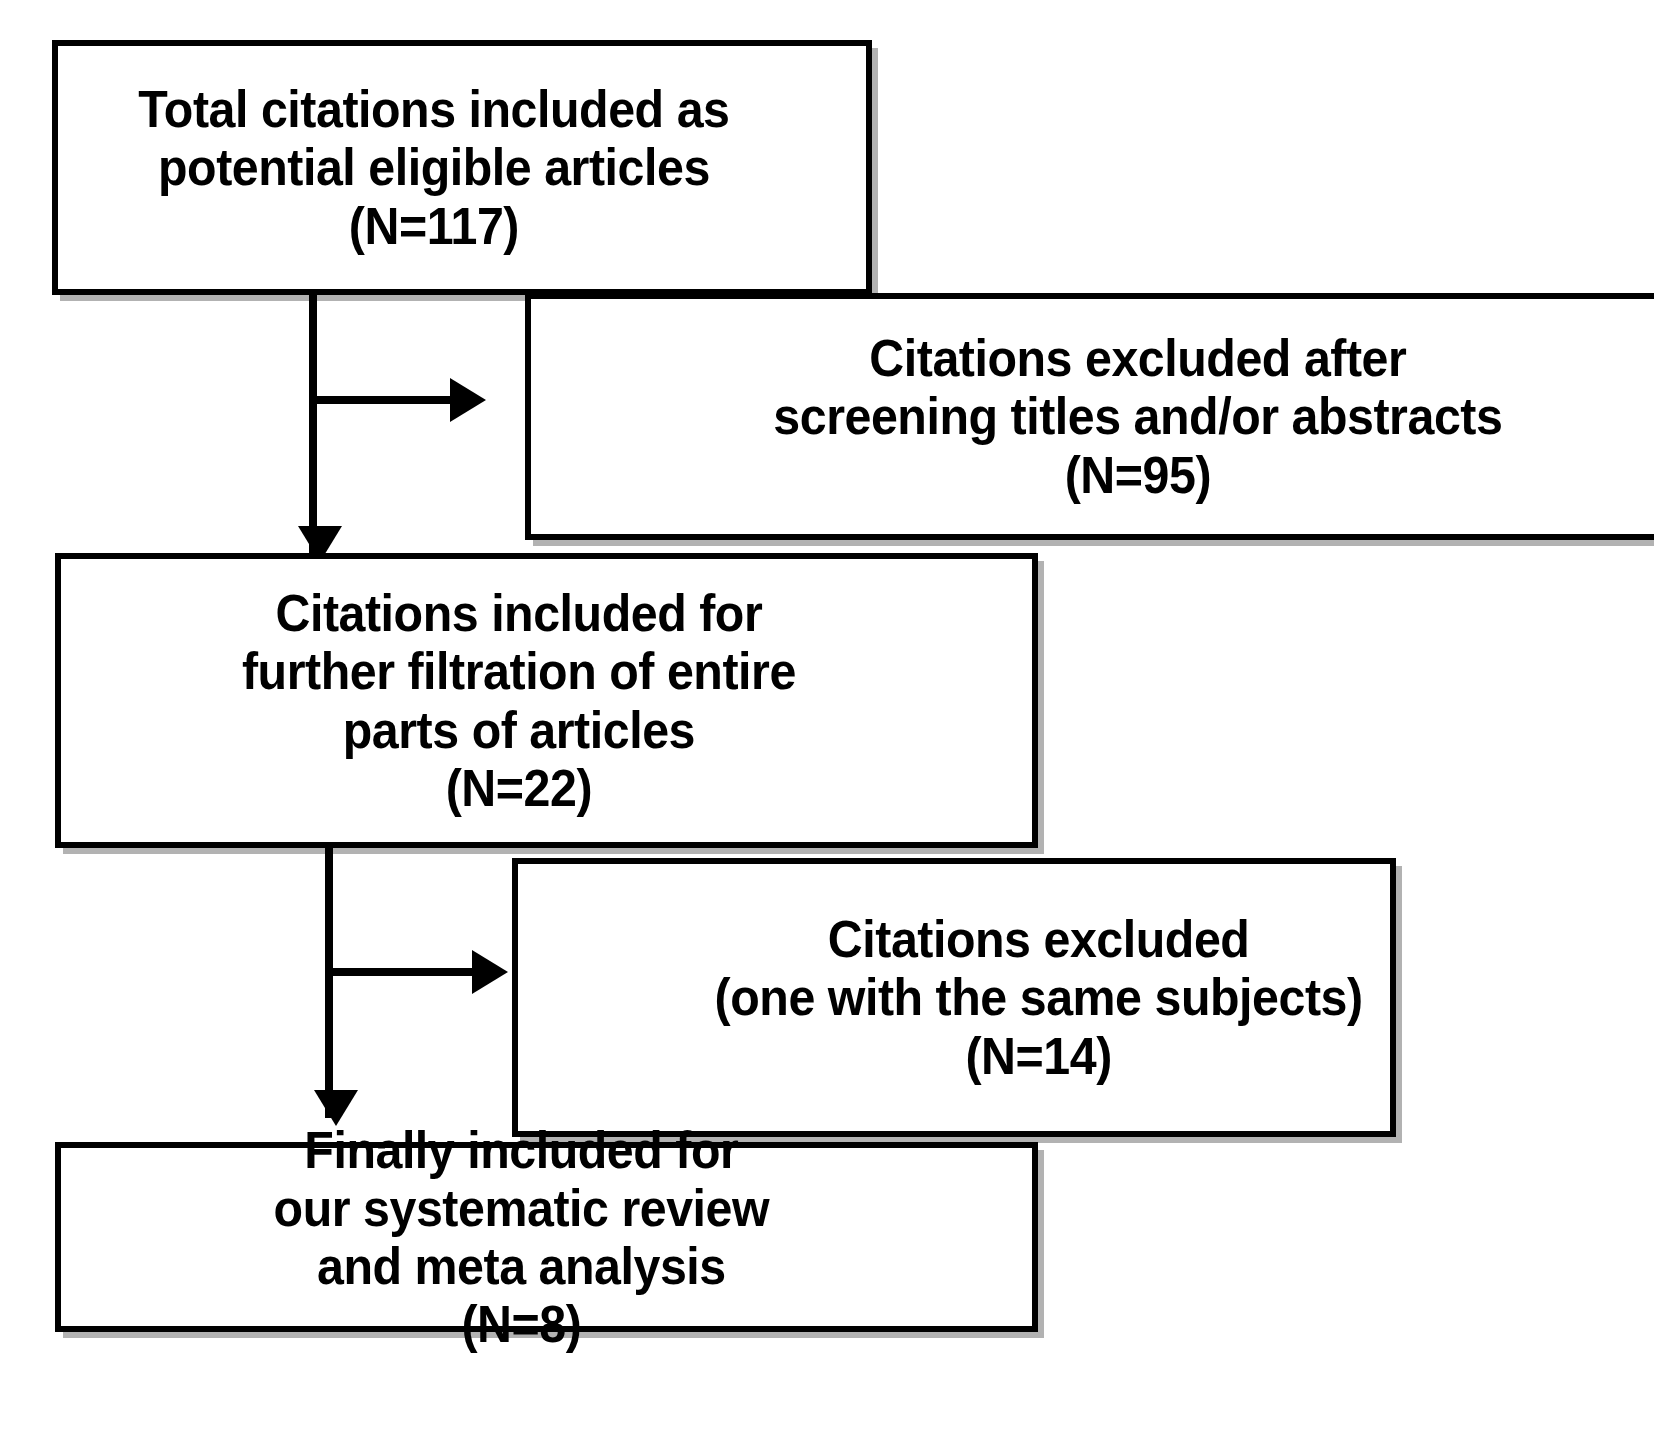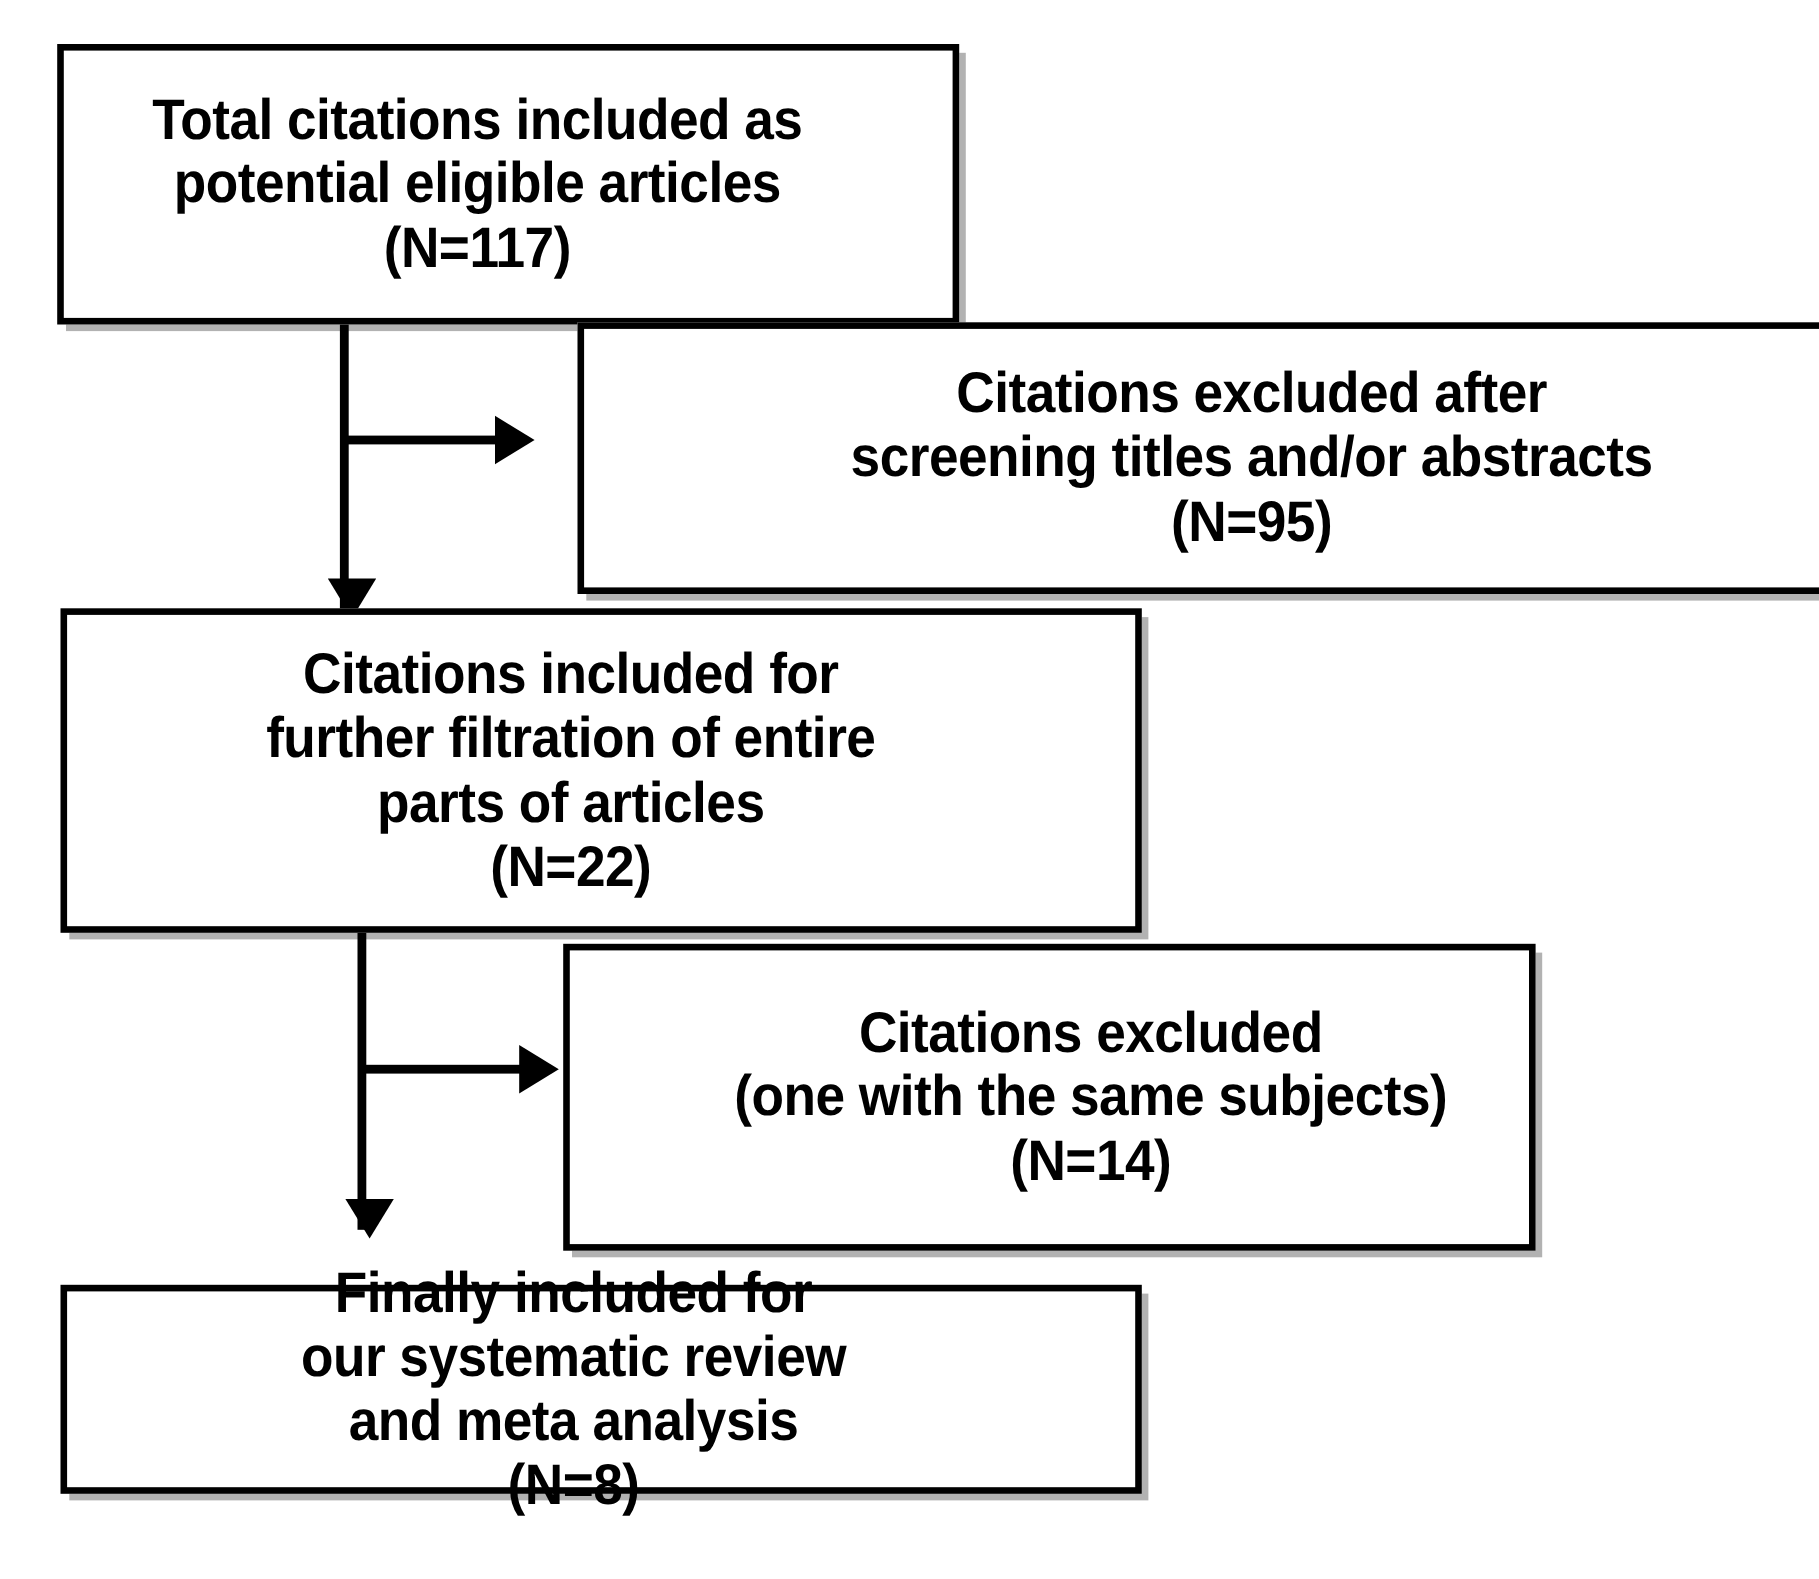--- a/index.html
+++ b/index.html
@@ -40,24 +40,24 @@
   
   #box-initial { left: 52px; top: 40px; width: 820px; height: 255px; }
   #box-initial .box-text { font-size: 52px; padding-right: 60px; }
   
   #box-excluded-screening { left: 483px; top: 293px; width: 1141px; height: 247px; margin-left: 42px; }
   #box-excluded-screening .box-text { font-size: 52px; padding-left: 90px; }
   
   #box-fulltext { left: 55px; top: 553px; width: 983px; height: 295px; }
   #box-fulltext .box-text { font-size: 52px; padding-right: 60px; }
   
-  #box-excluded-fulltext { left: 512px; top: 858px; width: 884px; height: 279px; }
+  #box-excluded-fulltext { left: 512px; top: 858px; width: 884px; height: 279px; justify-content: flex-end; }
   #box-excluded-fulltext .box-text { font-size: 52px; padding-left: 80px; }
   
-  #box-included { left: 55px; top: 1168px; width: 983px; height: 190px; justify-content: center; }
+  #box-included { left: 55px; top: 1142px; width: 983px; height: 190px; justify-content: center; }
   #box-included .box-text { font-size: 52px; padding-right: 55px; }
 
   
   .v-line {
     position: absolute;
     width: 8px;
     background: #000000;
     z-index: 1;
   }
   .h-line {

